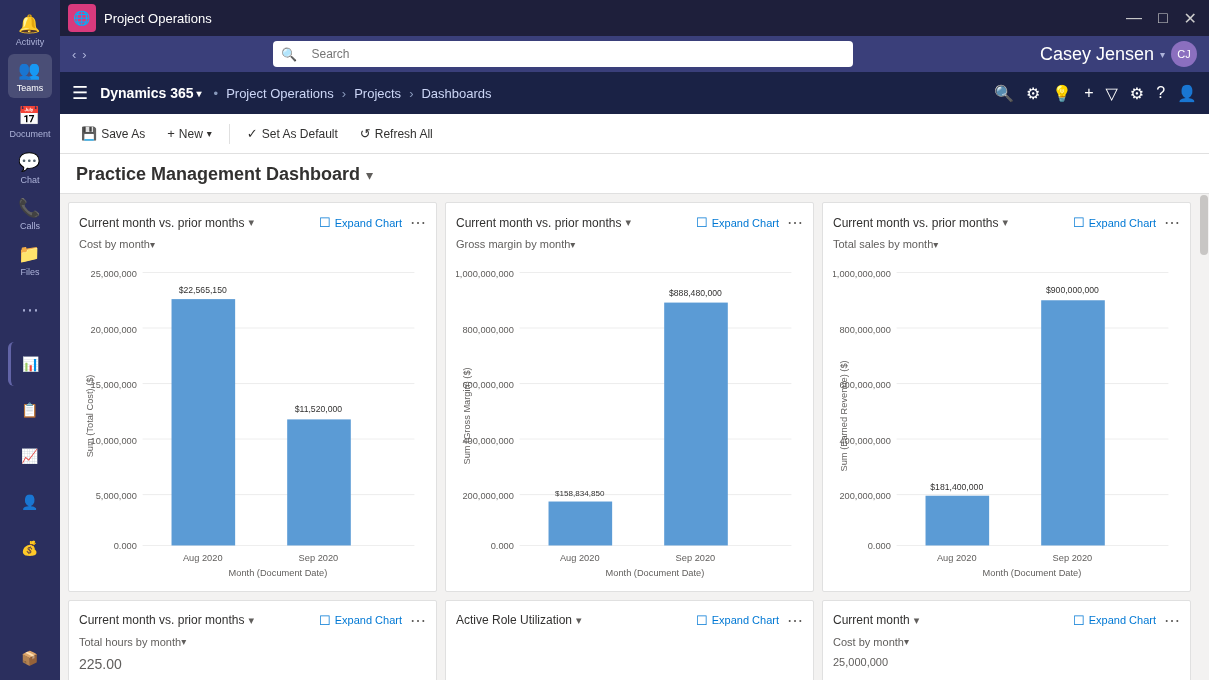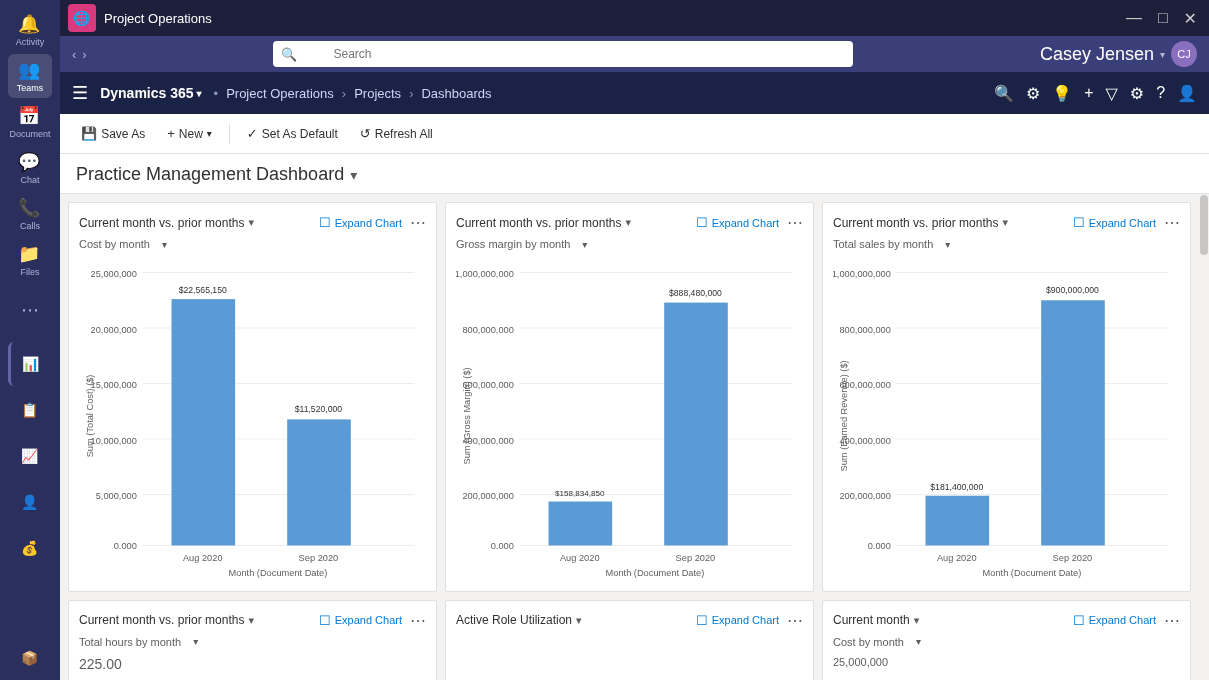--- a/index.html
+++ b/index.html
@@ -21,21 +21,21 @@
     .title-bar-logo { width: 28px; height: 28px; background: #d93a7d; border-radius: 4px; display: flex; align-items: center; justify-content: center; color: white; font-size: 14px; }
     .title-bar-name { color: white; font-size: 13px; font-weight: 500; }
     .title-bar-right { display: flex; align-items: center; gap: 8px; color: #ccc; font-size: 16px; }
     .title-bar-right span { cursor: pointer; padding: 2px 4px; }
 
     
     .search-bar-row { background: #3a3f7a; height: 36px; display: flex; align-items: center; padding: 0 8px; }
     .search-bar-row input { width: 600px; margin: 0 auto; display: block; background: white; border: none; border-radius: 4px; height: 24px; padding: 0 8px; font-size: 12px; outline: none; }
     .search-bar-wrapper { flex: 1; display: flex; align-items: center; justify-content: center; }
     .search-bar-input { display: flex; align-items: center; background: white; border-radius: 4px; height: 26px; padding: 0 8px; gap: 6px; width: 580px; }
-    .search-bar-input input { border: none; outline: none; font-size: 12px; flex: 1; margin-left: 22px; }
+    .search-bar-input input { border: none; outline: none; font-size: 12px; flex: 1; }
     .user-area { display: flex; align-items: center; gap: 6px; color: white; font-size: 12px; cursor: pointer; }
     .user-avatar { width: 26px; height: 26px; border-radius: 50%; background: #8b6fbf; display: flex; align-items: center; justify-content: center; color: white; font-size: 11px; overflow: hidden; }
 
     
     .nav-bar { background: #1a2245; height: 42px; display: flex; align-items: center; padding: 0 12px; gap: 4px; }
     .nav-waffle { color: white; font-size: 18px; cursor: pointer; margin-right: 8px; }
     .nav-brand { color: white; font-size: 14px; font-weight: 700; margin-right: 4px; cursor: pointer; display: flex; align-items: center; gap: 3px; }
     .nav-brand .chevron { font-size: 10px; }
     .nav-separator { color: #8899bb; margin: 0 4px; }
     .nav-item { color: #ccd6f6; font-size: 13px; cursor: pointer; }
@@ -43,33 +43,33 @@
     .nav-icons span { cursor: pointer; }
 
     
     .toolbar { background: white; height: 40px; display: flex; align-items: center; padding: 0 12px; gap: 4px; border-bottom: 1px solid #e0e0e0; }
     .toolbar-btn { display: flex; align-items: center; gap: 4px; padding: 4px 8px; border-radius: 2px; cursor: pointer; font-size: 12px; color: #323130; border: 1px solid transparent; }
     .toolbar-btn .btn-icon { font-size: 13px; }
     .toolbar-separator { width: 1px; height: 20px; background: #e0e0e0; margin: 0 4px; }
 
     
     .dashboard-header { background: white; padding: 10px 16px 8px; border-bottom: 1px solid #e0e0e0; display: flex; align-items: center; gap: 6px; }
-    .dashboard-title { font-size: 18px; font-weight: 400; color: #323130; }
+    .dashboard-title { font-size: 18px; font-weight: 700; color: #323130; }
     .dashboard-title-chevron { color: #605e5c; cursor: pointer; font-size: 14px; }
 
     
     .chart-card { background: white; border: 1px solid #e0e0e0; border-radius: 2px; padding: 10px; display: flex; flex-direction: column; }
     .chart-card-header { display: flex; align-items: center; justify-content: space-between; margin-bottom: 6px; }
     .chart-card-title { display: flex; align-items: center; gap: 4px; font-size: 12px; color: #323130; font-weight: 500; cursor: pointer; }
     .chart-card-title .chevron { color: #605e5c; font-size: 11px; }
     .chart-card-actions { display: flex; align-items: center; gap: 8px; }
     .expand-btn { display: flex; align-items: center; gap: 4px; color: #0078d4; font-size: 11px; cursor: pointer; }
     .expand-btn .expand-icon { font-size: 13px; }
     .more-btn { color: #605e5c; cursor: pointer; font-size: 16px; }
-    .chart-subtitle { font-size: 11px; color: #605e5c; margin-bottom: 4px; cursor: pointer; display: flex; align-items: center; gap: 12px; }
+    .chart-subtitle { font-size: 11px; color: #605e5c; margin-bottom: 4px; cursor: pointer; display: flex; align-items: center; gap: 0; }
 
     
     .chart-container { flex: 1; position: relative; }
 
     .scrollbar { width: 10px; background: #f3f2f1; }
     .scrollbar-thumb { width: 8px; margin: 1px; height: 60px; background: #c8c6c4; border-radius: 4px; cursor: pointer; }
 
     
     .content-with-scroll { display: flex; flex: 1; overflow: hidden; }
     .content-scroll { flex: 1; overflow-y: auto; background: #f3f2f1; padding: 8px; }

